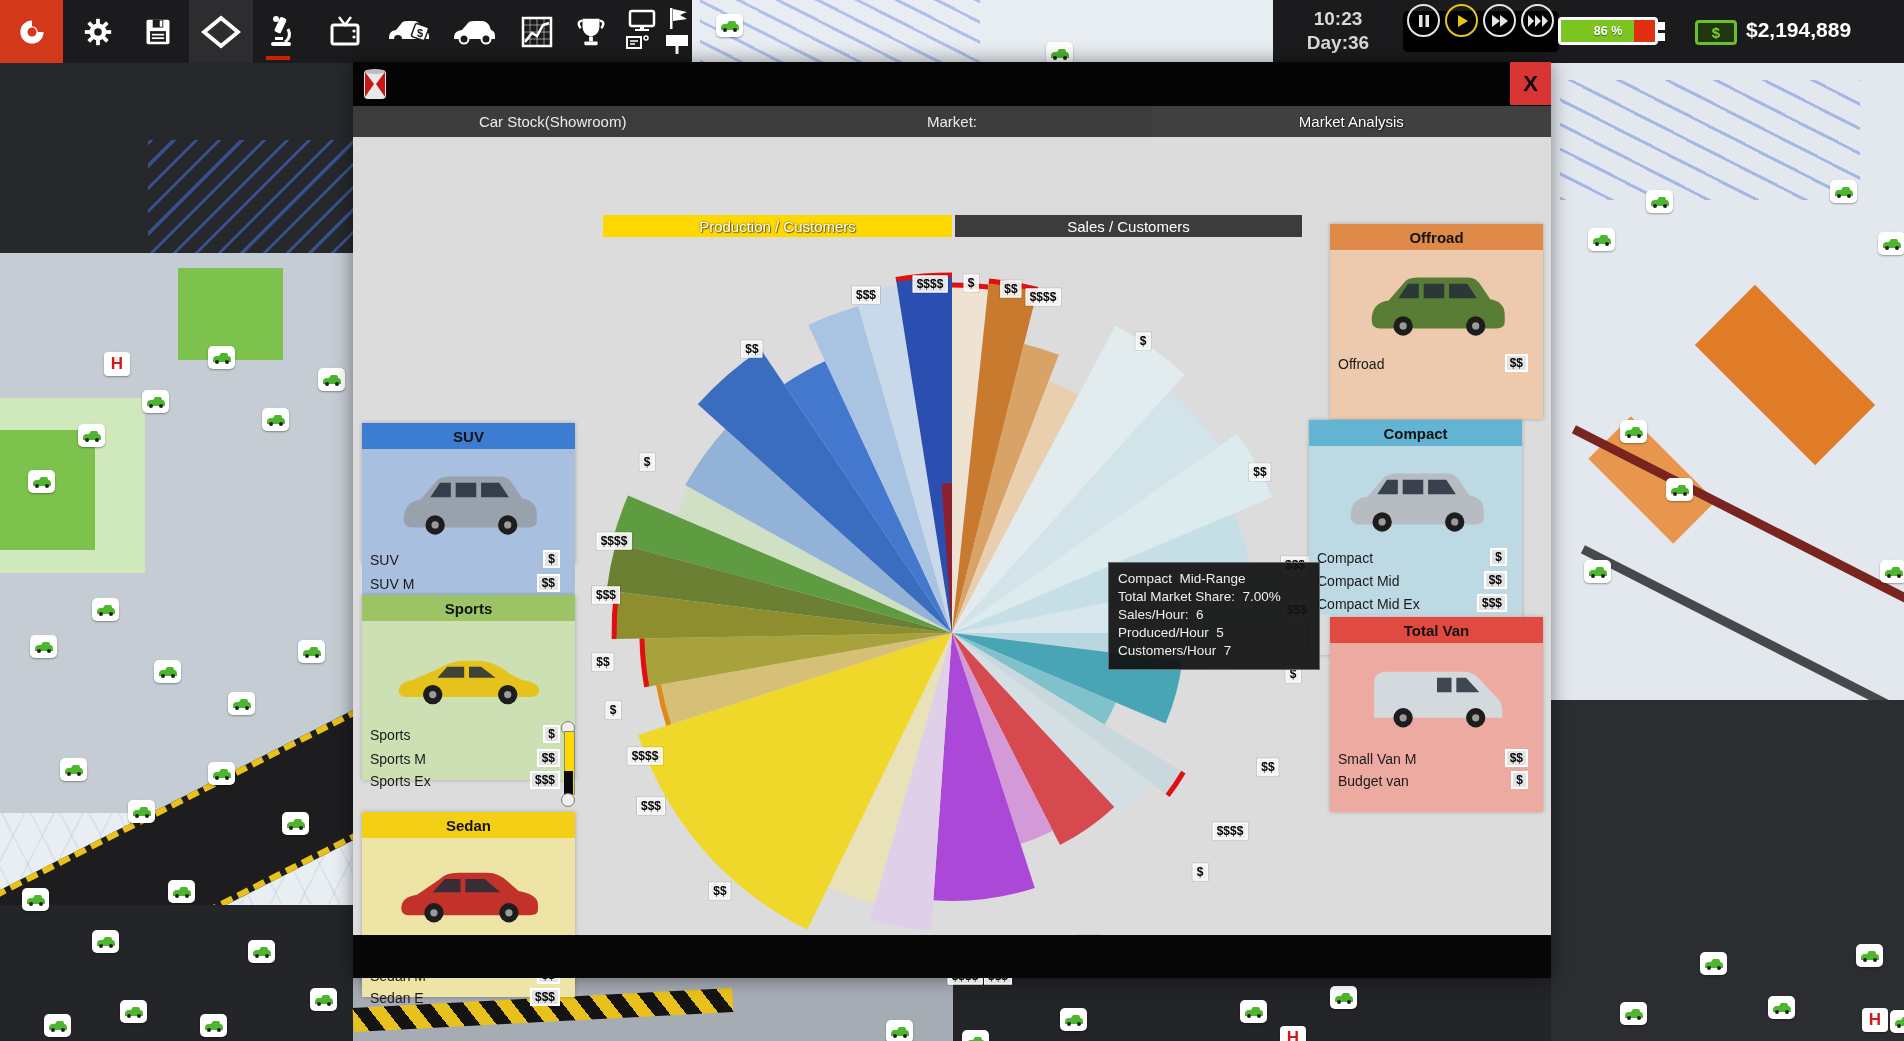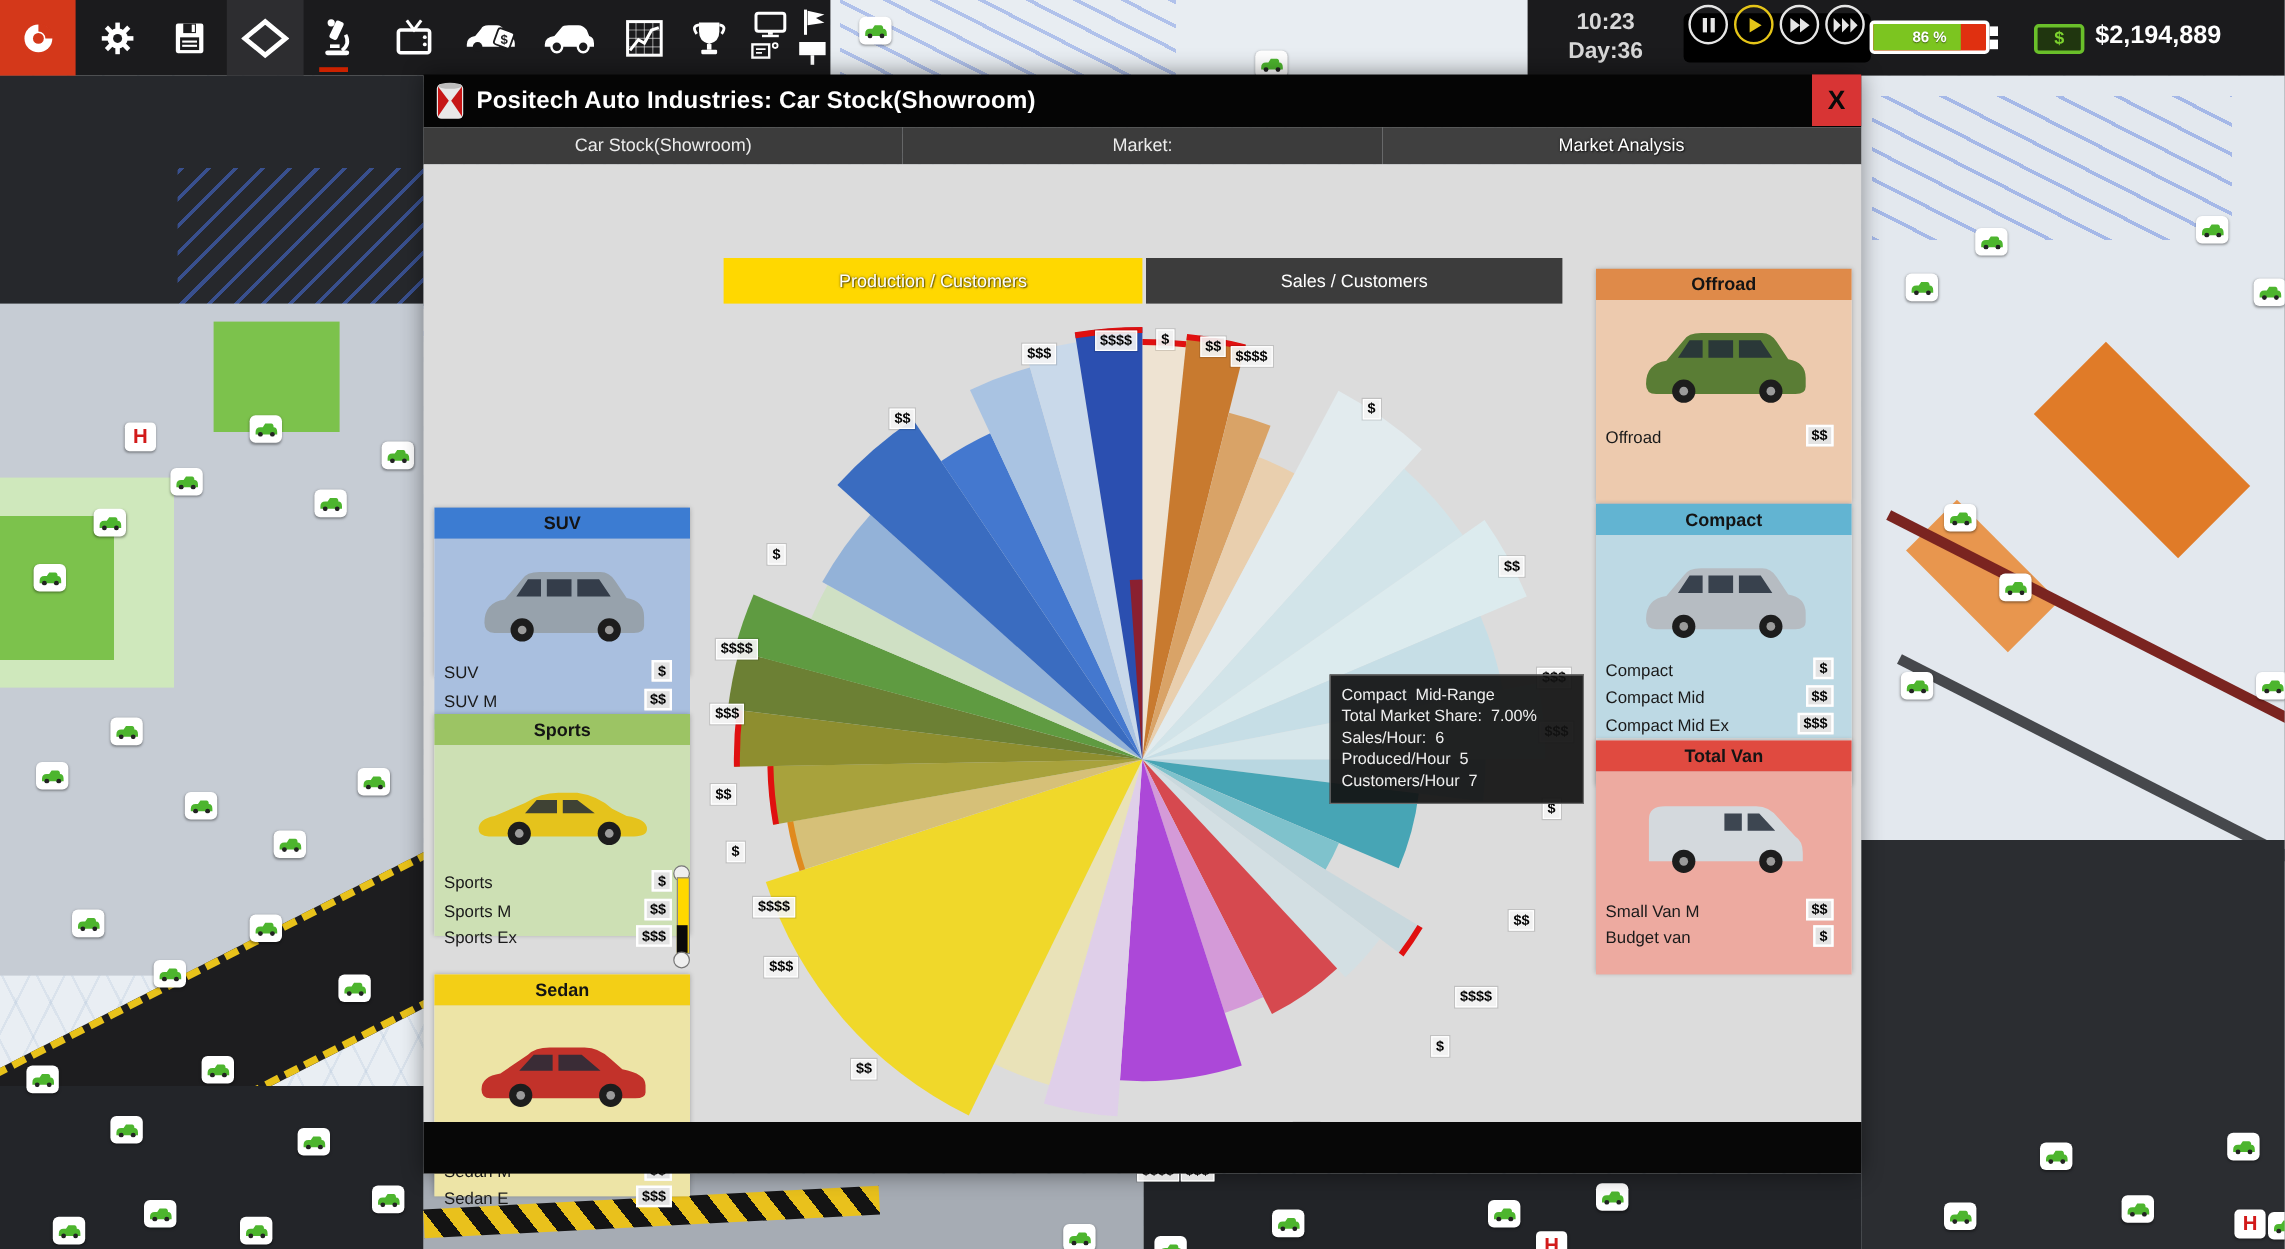--- a/index.html
+++ b/index.html
@@ -25,21 +25,21 @@
   #dlg-title{left:0;top:0;width:1198px;height:44px;background:#050505;display:flex;align-items:center;}
   #dlg-title .ttl{color:#fff;font-size:20px;font-weight:bold;margin-left:22px;letter-spacing:.2px;}
   #close-x{left:1157px;top:0;width:41px;height:43px;background:#d83434;color:#0a0a0a;
     font-weight:bold;font-size:22px;display:flex;align-items:center;justify-content:center;cursor:pointer;}
   #tabs{left:0;top:44px;width:1198px;height:31px;display:flex;}
   .tab{flex:1;display:flex;align-items:center;justify-content:center;background:#3c3c3c;
     color:#ececec;font-size:15px;cursor:pointer;}
   .tab.active{background:#404040;color:#fff;text-shadow:0 0 2px rgba(0,0,0,.65),1px 1px 1px rgba(0,0,0,.5);}
   #content{left:0;top:75px;width:1198px;height:798px;background:#dcdcdc;}
   #dlg-footer{left:0;top:873px;width:1198px;height:43px;background:#070707;}
-  .subtab{position:absolute;top:78px;height:38px;display:flex;align-items:center;justify-content:center;
+  .subtab{position:absolute;top:78px;height:22px;display:flex;align-items:center;justify-content:center;
     font-size:15px;cursor:pointer;color:#fff;}
   .subtab.active{background:#ffd800;text-shadow:0 0 2px rgba(0,0,0,.6),1px 1px 1px rgba(0,0,0,.5);}
   .subtab.idle{background:#3c3c3c;}
   
   .panel{position:absolute;width:213px;box-shadow:0 0 4px rgba(0,0,0,.25);}
   .phead{height:26px;display:flex;align-items:center;justify-content:center;
     font-weight:bold;font-size:15px;color:#141414;}
   .pbody{position:relative;width:100%;}
   .prow-name{position:absolute;left:8px;font-size:14px;color:#1a1a1a;}
   .pbadge{position:absolute;right:15px;font-size:12px;font-weight:bold;color:#000;
@@ -536,21 +536,20 @@
   <div id="moneytext">$2,194,889</div>
 
   <div id="dialog" class="abs">
     <div id="dlg-title" class="abs">
       <svg class="abs" style="left:10px;top:6px" width="24" height="32" viewBox="0 0 24 32">
         <rect x="1" y="2" width="22" height="29" rx="4" fill="#e8e8e8"></rect>
         <ellipse cx="12" cy="3.5" rx="10" ry="2.5" fill="#bdbdbd"></ellipse>
         <path d="M2 4 L11 16 L2 29 Z" fill="#c61616"></path>
         <path d="M22 4 L13 16 L22 29 Z" fill="#c61616"></path>
       </svg>
-      <div class="ttl" style="margin-left:44px">Positech Auto Industries: Car Stock(Showroom)</div>
     </div>
     <div id="close-x" class="abs">X</div>
     <div id="tabs" class="abs">
       <div class="tab">Car Stock(Showroom)</div>
       <div class="tab">Market:</div>
       <div class="tab active">Market Analysis</div>
     </div>
     <div id="content" class="abs">
 
       <div class="subtab active" style="left:250px;width:349px">Production / Customers</div>
@@ -680,21 +679,21 @@
         <div class="phead" style="background: rgb(223, 138, 73);">Offroad</div>
         <div class="pbody" style="height: 169px; background: rgb(237, 202, 174);">
           <svg class="car-img" width="150" height="70" viewBox="0 0 124 56" style="color: rgb(90, 125, 53);">
               <use href="#car-suv"></use>
             </svg>
           <div class="prow-name" style="top:106px">Offroad</div>
           <div class="pbadge" style="top:104px">$$</div>
         </div>
       </div>
 
-      <div class="panel" style="left:977px;top:283px;height:235px">
+      <div class="panel" style="left:956px;top:283px;height:235px">
         <div class="phead" style="background: rgb(98, 180, 210);">Compact</div>
         <div class="pbody" style="height: 169px; background: rgb(189, 217, 228);">
           <svg class="car-img" width="150" height="70" viewBox="0 0 124 56" style="color: rgb(182, 188, 194);">
               <use href="#car-suv"></use>
             </svg>
           <div class="prow-name" style="top:104px">Compact</div>
           <div class="pbadge" style="top:102px">$</div>
           <div class="prow-name" style="top:127px">Compact Mid</div>
           <div class="pbadge" style="top:125px">$$</div>
           <div class="prow-name" style="top:150px">Compact Mid Ex</div>

